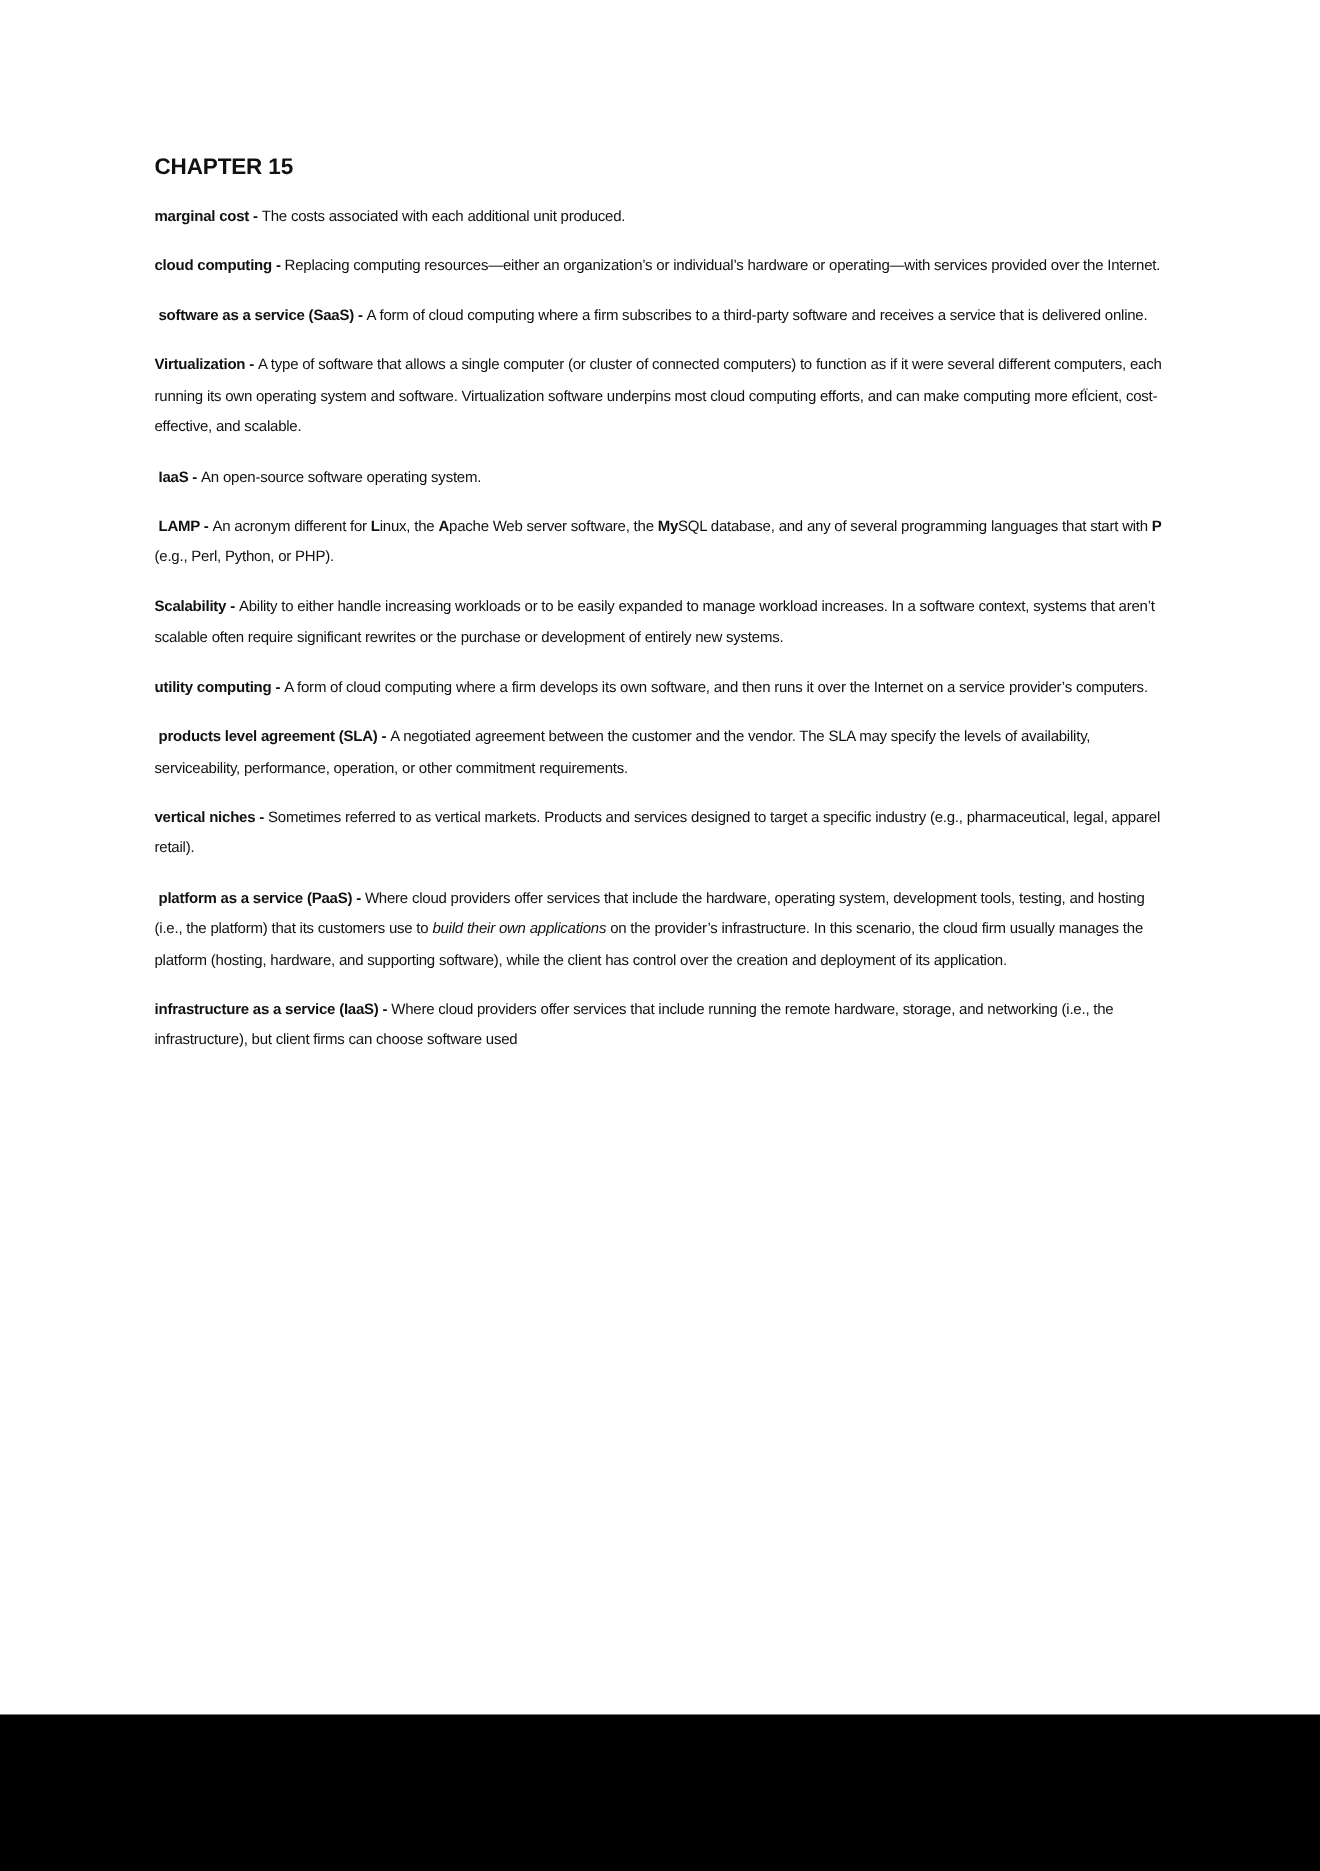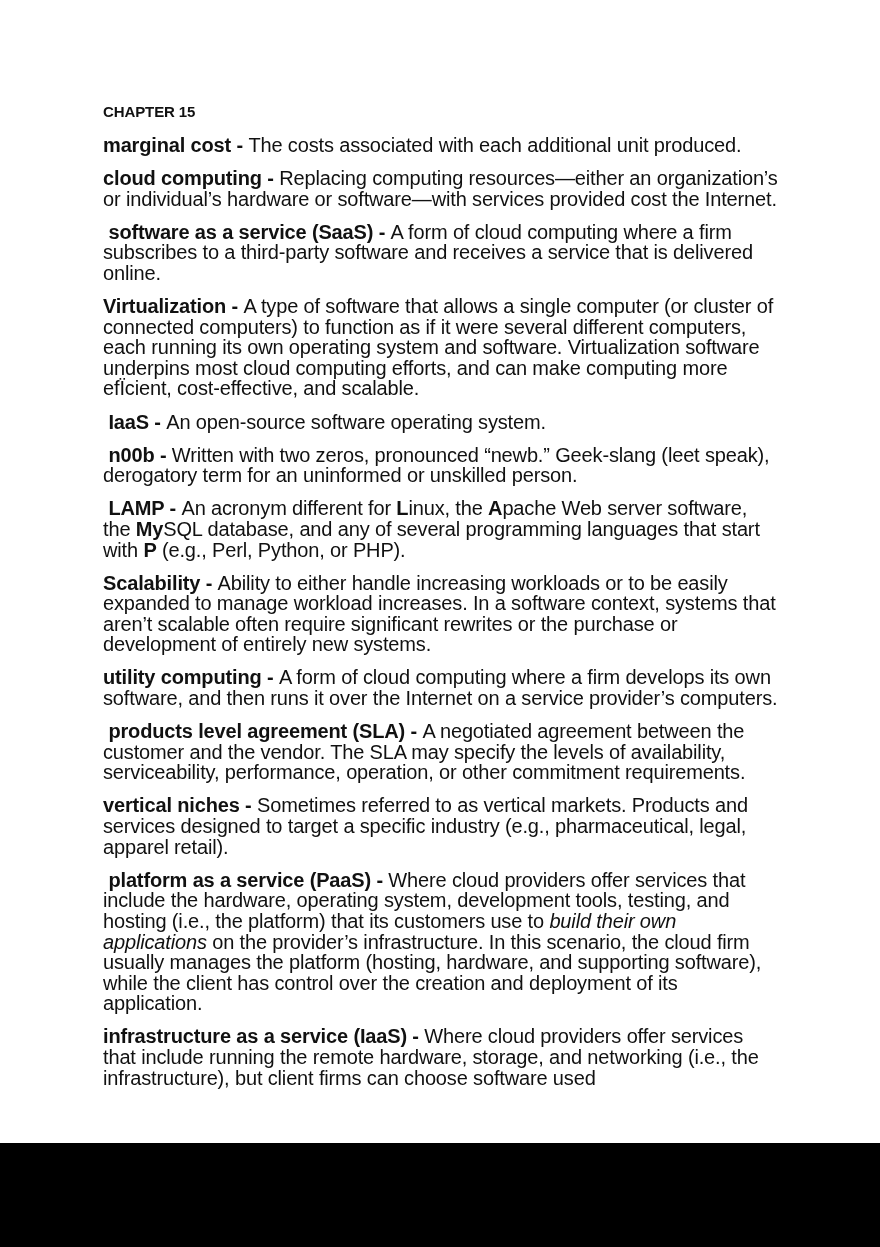--- a/index.html
+++ b/index.html
@@ -28,21 +28,21 @@
     font-size: 15px;
     font-weight: bold;
     letter-spacing: -0.1px;
     margin: 0 0 13px 0;
     line-height: 20px;
   }
   .definitions {
     width: 676px;
   }
   .entry {
-    font-size: 20px;
+    font-size: 10px;
     line-height: 20.6px;
     letter-spacing: -0.15px;
     margin: 0 0 12.5px 0;
     white-space: pre-wrap;
   }
   .entry .b { font-weight: bold; }
   .entry .i { font-style: italic; }
   .footer-band {
     position: absolute;
     left: 0;
@@ -52,25 +52,24 @@
     background: #000000;
   }
 </style>
 </head>
 <body>
 
 <div class="page">
   <h1 class="doc-heading">CHAPTER 15</h1>
   <div class="definitions">
       <p class="entry"><span class="b">marginal cost - </span><span>The costs associated with each additional unit produced.</span></p>
-      <p class="entry"><span class="b">cloud computing - </span><span>Replacing computing resources—either an organization’s or individual’s hardware or software—with services provided cost the Internet.</span></p>
+      <p class="entry"><span class="b">cloud computing - </span><span>Replacing computing resources—either an organization’s or individual’s hardware or operating—with services provided over the Internet.</span></p>
       <p class="entry"><span class="b"> software as a service (SaaS) - </span><span>A form of cloud computing where a firm subscribes to a third-party software and receives a service that is delivered online.</span></p>
       <p class="entry"><span class="b">Virtualization - </span><span>A type of software that allows a single computer (or cluster of connected computers) to function as if it were several different computers, each running its own operating system and software. Virtualization software underpins most cloud computing efforts, and can make computing more efÏcient, cost-effective, and scalable.</span></p>
       <p class="entry"><span class="b"> IaaS - </span><span>An open-source software operating system.</span></p>
-      <p class="entry"><span class="b"> n00b - </span><span>Written with two zeros, pronounced “newb.” Geek-slang (leet speak), derogatory term for an uninformed or unskilled person.</span></p>
       <p class="entry"><span class="b"> LAMP - </span><span>An acronym different for </span><span class="b">L</span><span>inux, the </span><span class="b">A</span><span>pache Web server software, the </span><span class="b">My</span><span>SQL database, and any of several programming languages that start with </span><span class="b">P</span><span> (e.g., Perl, Python, or PHP).</span></p>
       <p class="entry"><span class="b">Scalability - </span><span>Ability to either handle increasing workloads or to be easily expanded to manage workload increases. In a software context, systems that aren’t scalable often require significant rewrites or the purchase or development of entirely new systems.</span></p>
       <p class="entry"><span class="b">utility computing - </span><span>A form of cloud computing where a firm develops its own software, and then runs it over the Internet on a service provider’s computers.</span></p>
       <p class="entry"><span class="b"> products level agreement (SLA) - </span><span>A negotiated agreement between the customer and the vendor. The SLA may specify the levels of availability, serviceability, performance, operation, or other commitment requirements.</span></p>
       <p class="entry"><span class="b">vertical niches - </span><span>Sometimes referred to as vertical markets. Products and services designed to target a specific industry (e.g., pharmaceutical, legal, apparel retail).</span></p>
       <p class="entry"><span class="b"> platform as a service (PaaS) - </span><span>Where cloud providers offer services that include the hardware, operating system, development tools, testing, and hosting (i.e., the platform) that its customers use to </span><span class="i">build their own applications</span><span> on the provider’s infrastructure. In this scenario, the cloud firm usually manages the platform (hosting, hardware, and supporting software), while the client has control over the creation and deployment of its application.</span></p>
       <p class="entry"><span class="b">infrastructure as a service (IaaS) - </span><span>Where cloud providers offer services that include running the remote hardware, storage, and networking (i.e., the infrastructure), but client firms can choose software used</span></p>
     </div>
 </div>
 

